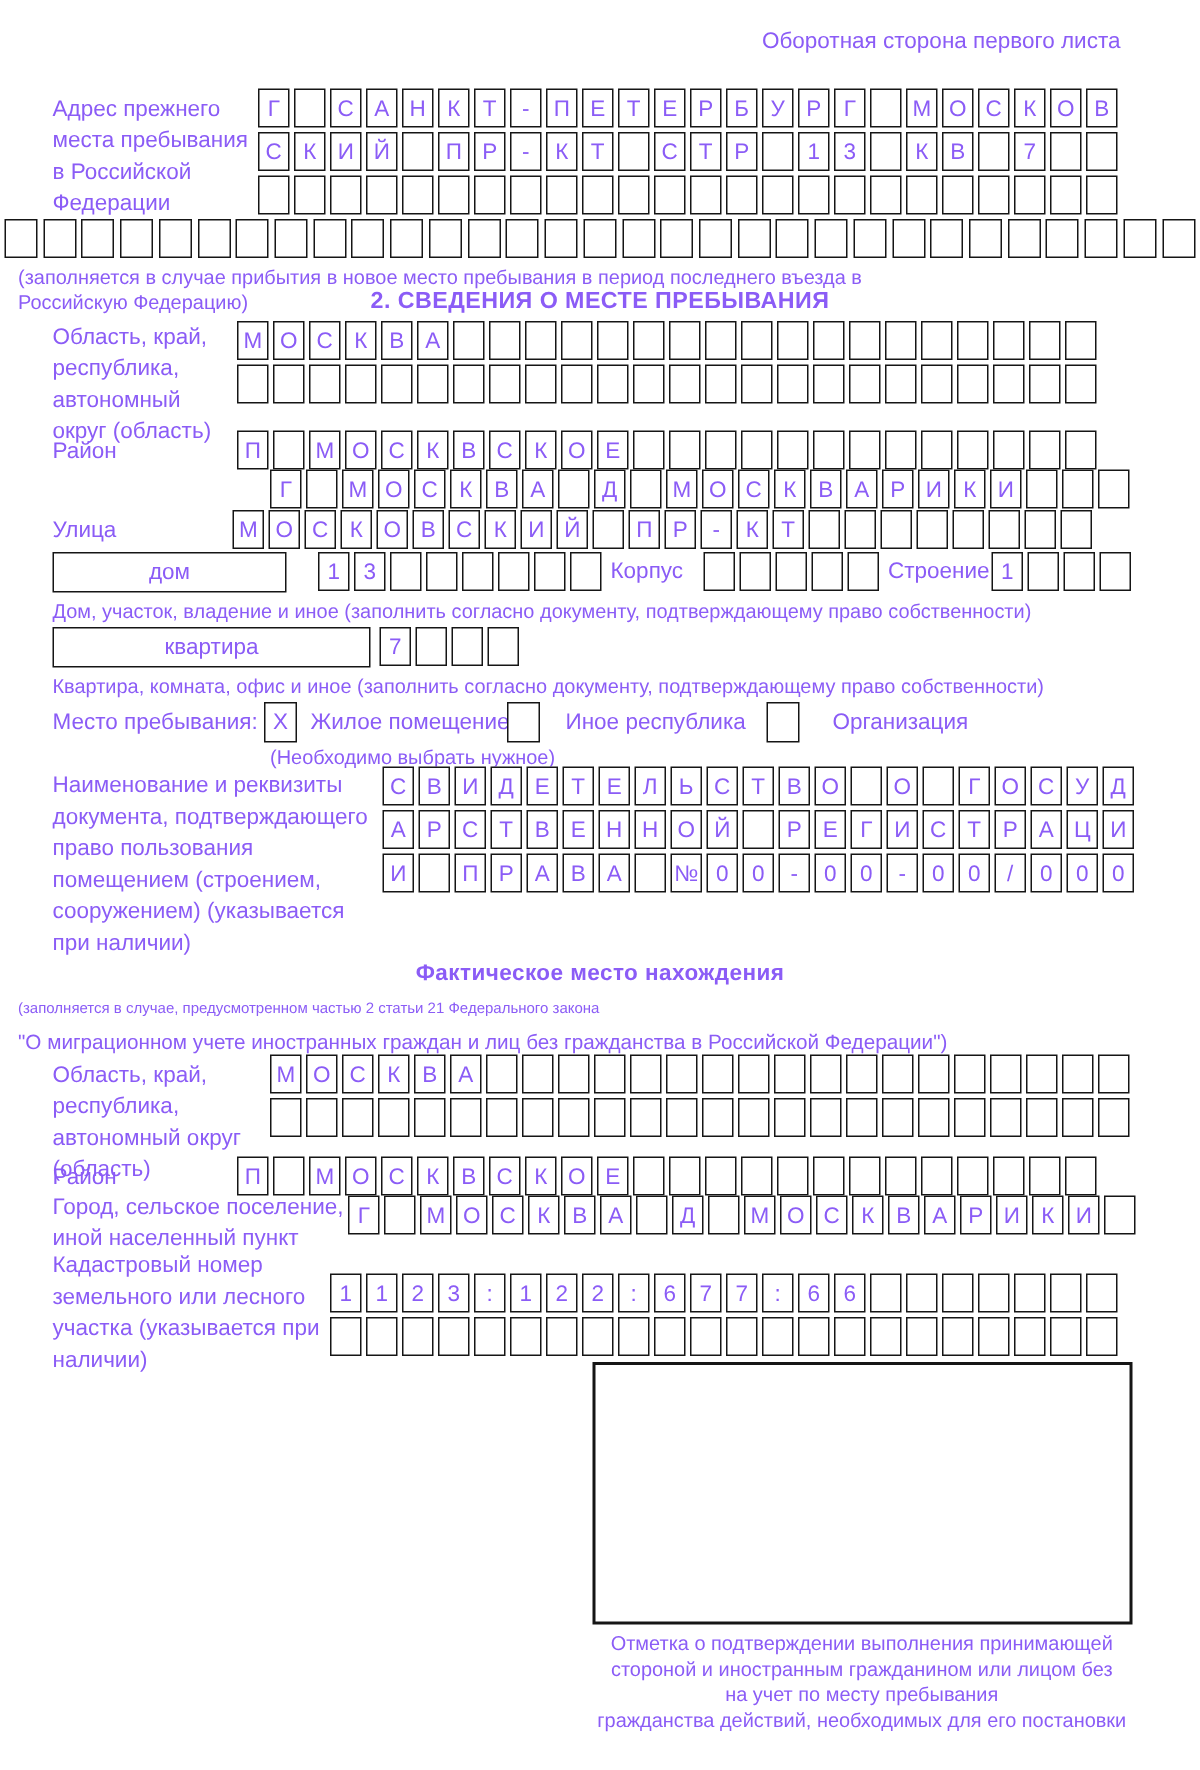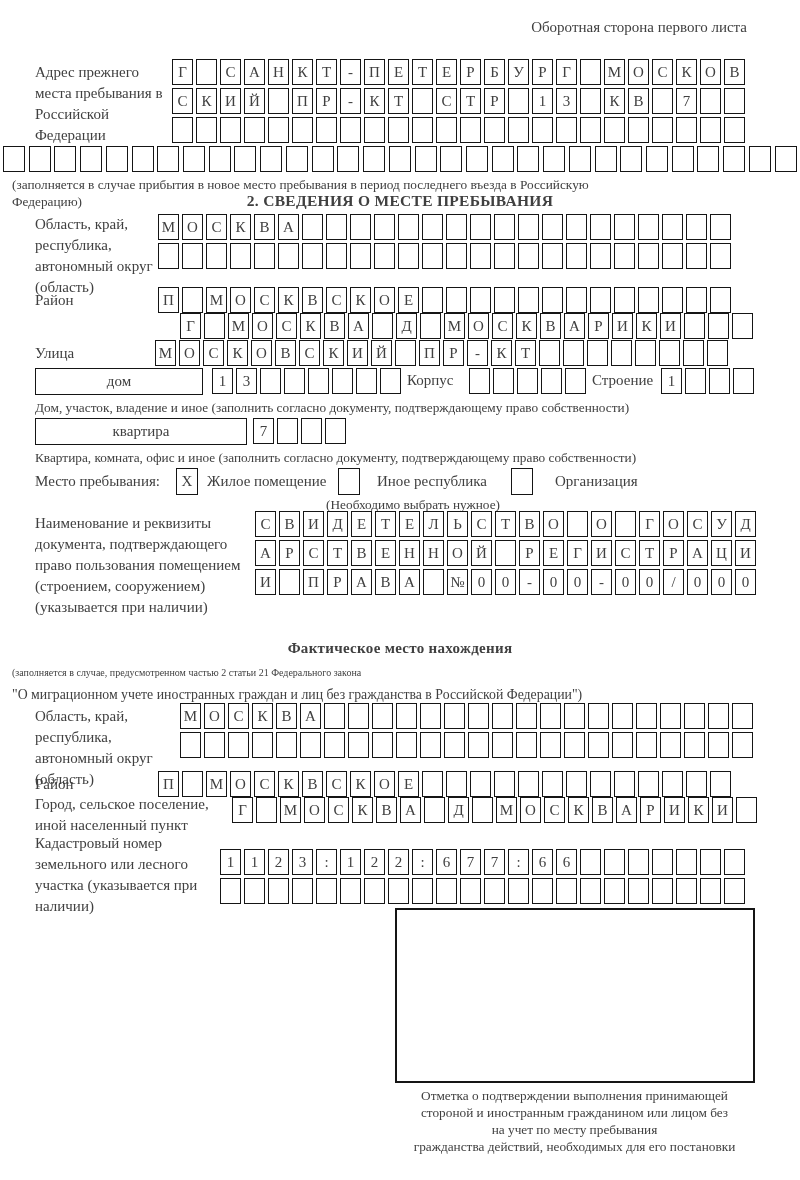--- a/index.html
+++ b/index.html
@@ -1,18 +1,18 @@
 <!DOCTYPE html>
 <html><head>
 <meta charset="utf-8">
 <style>
   html,body{margin:0;padding:0;background:#ffffff;}
   .page{
     position:relative;width:800px;height:1180px;background:#ffffff;
-    font-family:Liberation Serif, serif;color:#404040;overflow:hidden;
+    font-family:Liberation Sans, sans-serif;color:#8b5cf6;overflow:hidden;
   }
   .hdr-note{position:absolute;top:19px;right:53px;font-size:15px;}
   .lbl{position:absolute;font-size:15px;line-height:21px;}
   .cellrow{position:absolute;display:flex;gap:3px;}
   .cellrow.spread{gap:0;justify-content:space-between;}
   .cell{
     flex:none;box-sizing:border-box;width:21px;height:26px;border:1.6px solid #151515;
     display:flex;align-items:center;justify-content:center;font-size:15px;background:#fff;
   }
   .spread .cell{width:22px;}
@@ -284,21 +284,21 @@
       <span class="cell"></span>
       <span class="cell"></span>
       <span class="cell"></span>
       <span class="cell"></span>
       <span class="cell"></span>
       <span class="cell"></span>
       <span class="cell"></span>
       <span class="cell"></span>
     </div>
 
-  <div class="widebox" style="left:35px;top:368px;width:168px">дом</div>
+  <div class="widebox" style="left:35px;top:368px;width:156px">дом</div>
   <div class="cellrow" style="left:212px;top:368px">
       <span class="cell">1</span>
       <span class="cell">3</span>
       <span class="cell"></span>
       <span class="cell"></span>
       <span class="cell"></span>
       <span class="cell"></span>
       <span class="cell"></span>
       <span class="cell"></span>
     </div>
@@ -328,21 +328,21 @@
     </div>
   <div class="caption" style="left:35px;top:449px">Квартира, комната, офис и иное (заполнить согласно документу, подтверждающему право собственности)</div>
 
   <div class="inltxt" style="left:35px;top:473px">Место пребывания:</div>
   <div class="chk" style="left:176px;top:468px">X</div>
   <div class="inltxt" style="left:207px;top:473px">Жилое помещение</div>
   <div class="chk" style="left:338px;top:468px"></div>
   <div class="inltxt" style="left:377px;top:473px">Иное республика</div>
   <div class="chk" style="left:511px;top:468px"></div>
   <div class="inltxt" style="left:555px;top:473px">Организация</div>
-  <div class="caption" style="left:180px;top:496px;width:320px;text-align:right">(Необходимо выбрать нужное)</div>
+  <div class="caption" style="left:180px;top:496px;width:320px;text-align:left">(Необходимо выбрать нужное)</div>
 
   <div class="lbl" style="left:35px;top:513px;width:215px">Наименование и реквизиты документа, подтверждающего право пользования помещением (строением, сооружением) (указывается при наличии)</div>
   <div class="cellrow" style="left:255px;top:511px">
       <span class="cell">С</span>
       <span class="cell">В</span>
       <span class="cell">И</span>
       <span class="cell">Д</span>
       <span class="cell">Е</span>
       <span class="cell">Т</span>
       <span class="cell">Е</span>

